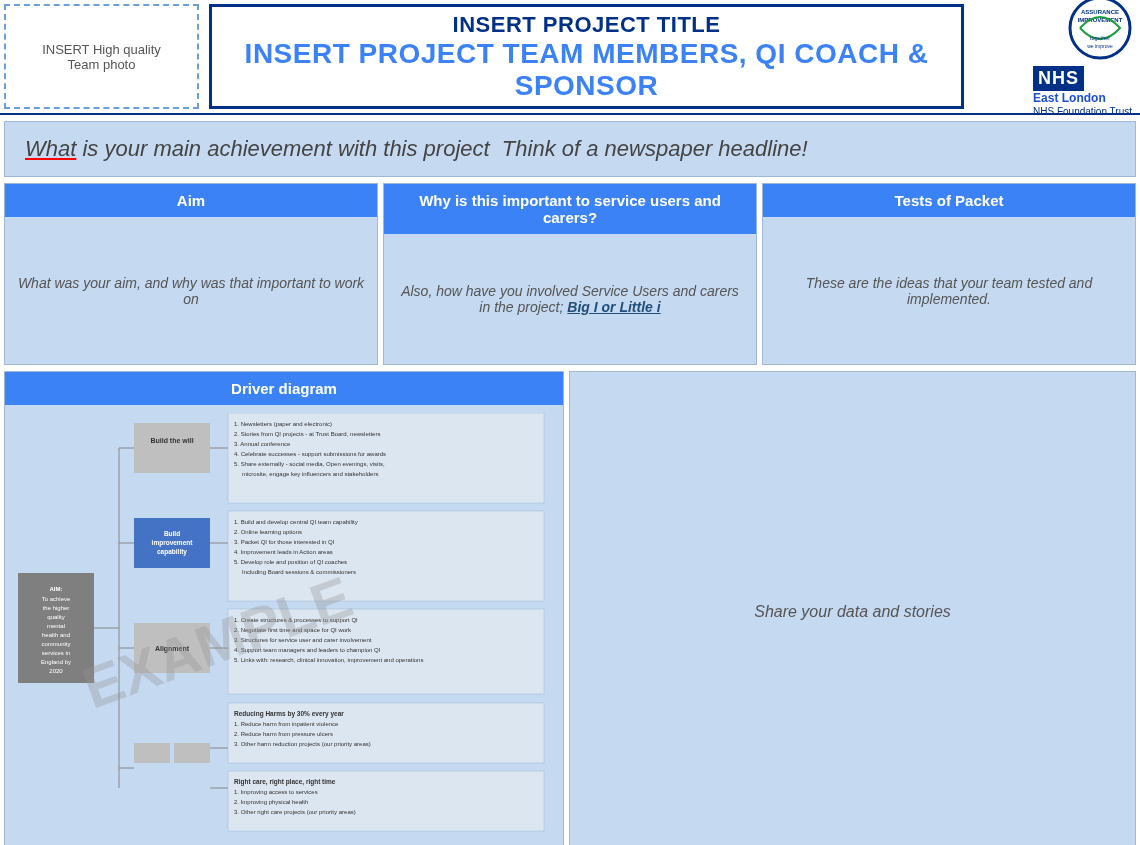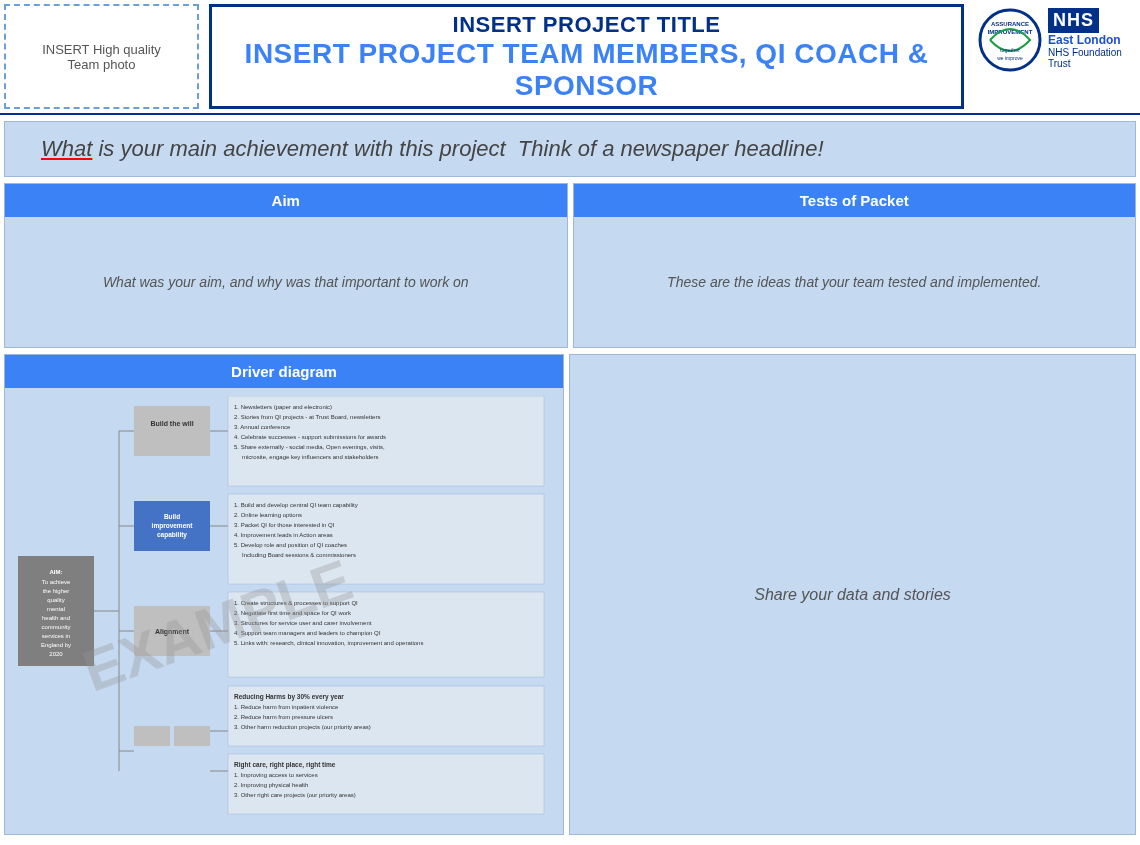--- a/index.html
+++ b/index.html
@@ -54,24 +54,25 @@
       font-size: 28px;
       font-weight: bold;
       color: #3b82f6;
       text-transform: uppercase;
       letter-spacing: 0.5px;
     }
     .header-logo {
       width: 170px;
       min-width: 170px;
       display: flex;
-      align-items: flex-start;
+      align-items: flex-end;
       justify-content: center;
       padding: 8px;
       gap: 6px;
+      flex-direction: column;
     }
     .nhs-badge {
       display: flex;
       flex-direction: column;
       align-items: center;
     }
     .nhs-text-block {
       display: flex;
       flex-direction: column;
       align-items: flex-start;
@@ -92,21 +93,21 @@
     }
     .nhs-org-sub {
       font-size: 10px;
       color: #003087;
     }
 
     
     .headline-banner {
       background: #c5d9f1;
       border: 1px solid #a0b8d8;
-      padding: 14px 36px;
+      padding: 14px 20px;
       margin: 6px 4px;
     }
     .headline-banner p {
       font-size: 22px;
       font-style: italic;
       color: #444;
     }
     .headline-banner p span.underline-red {
       text-decoration: underline;
       text-decoration-color: red;
@@ -233,20 +234,29 @@
 </div>
 
 <div class="middle-row">
   <div class="section-box">
     <div class="section-header">Aim</div>
     <div class="section-body">
       <span>What was your aim, and why was that important to work on</span>
     </div>
   </div>
 
+  <div class="section-box">
+    <div class="section-header">Why is this important to service users and carers?</div>
+    <div class="section-body">
+      <span>
+        <span>Also, how have you involved Service Users and carers in the project;</span>
+        <a href="#" class="link-style">Big I or Little i</a>
+      </span>
+    </div>
+  </div>
 
   <div class="section-box">
     <div class="section-header">Tests of Packet</div>
     <div class="section-body">
       <span>These are the ideas that your team tested and implemented.</span>
     </div>
   </div>
 </div>
 
 <div class="bottom-row">

